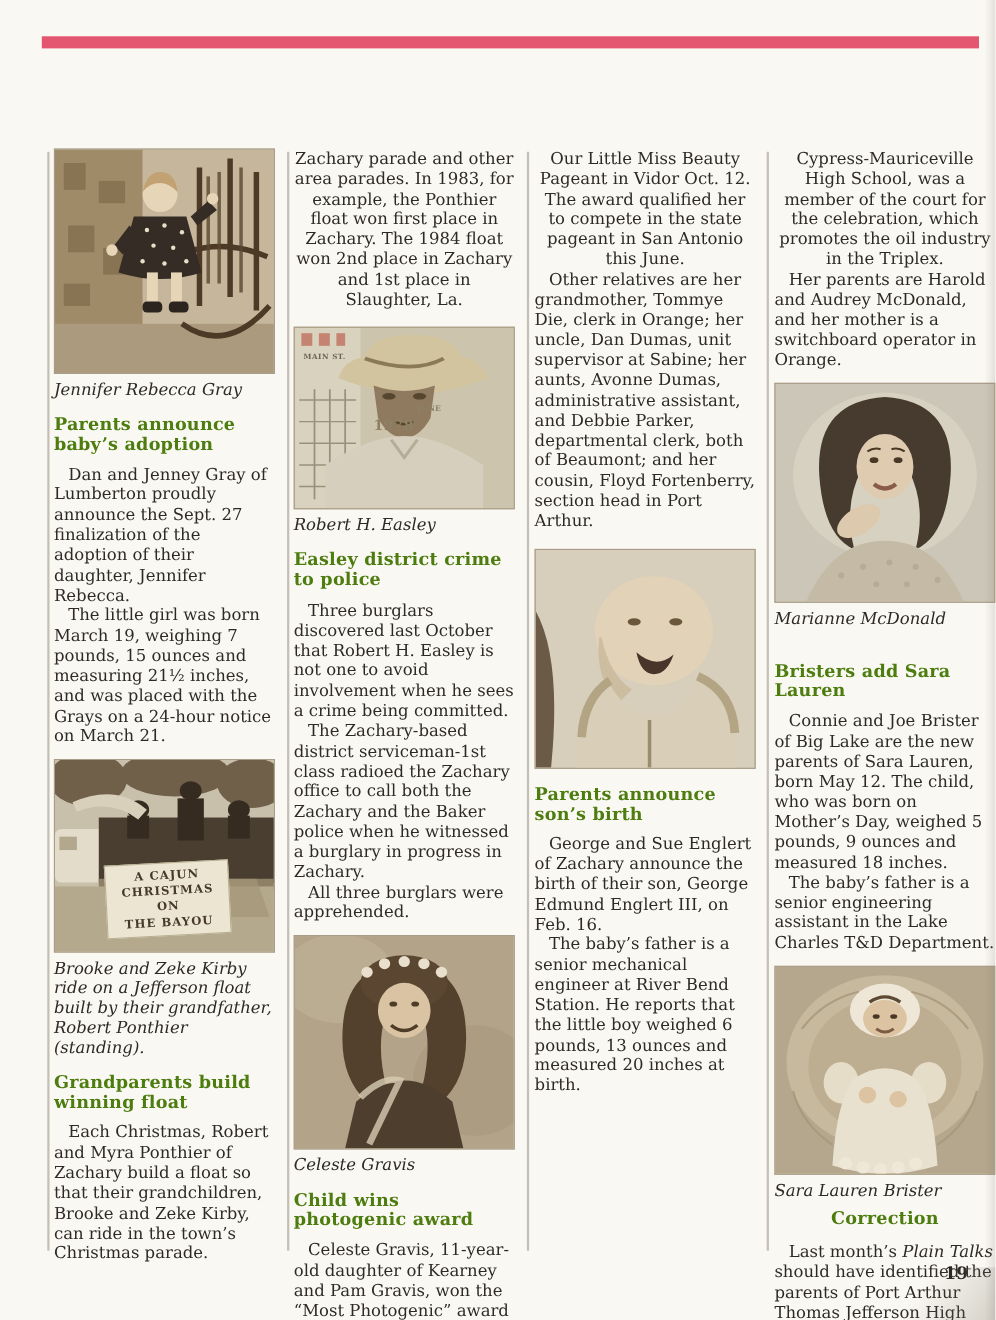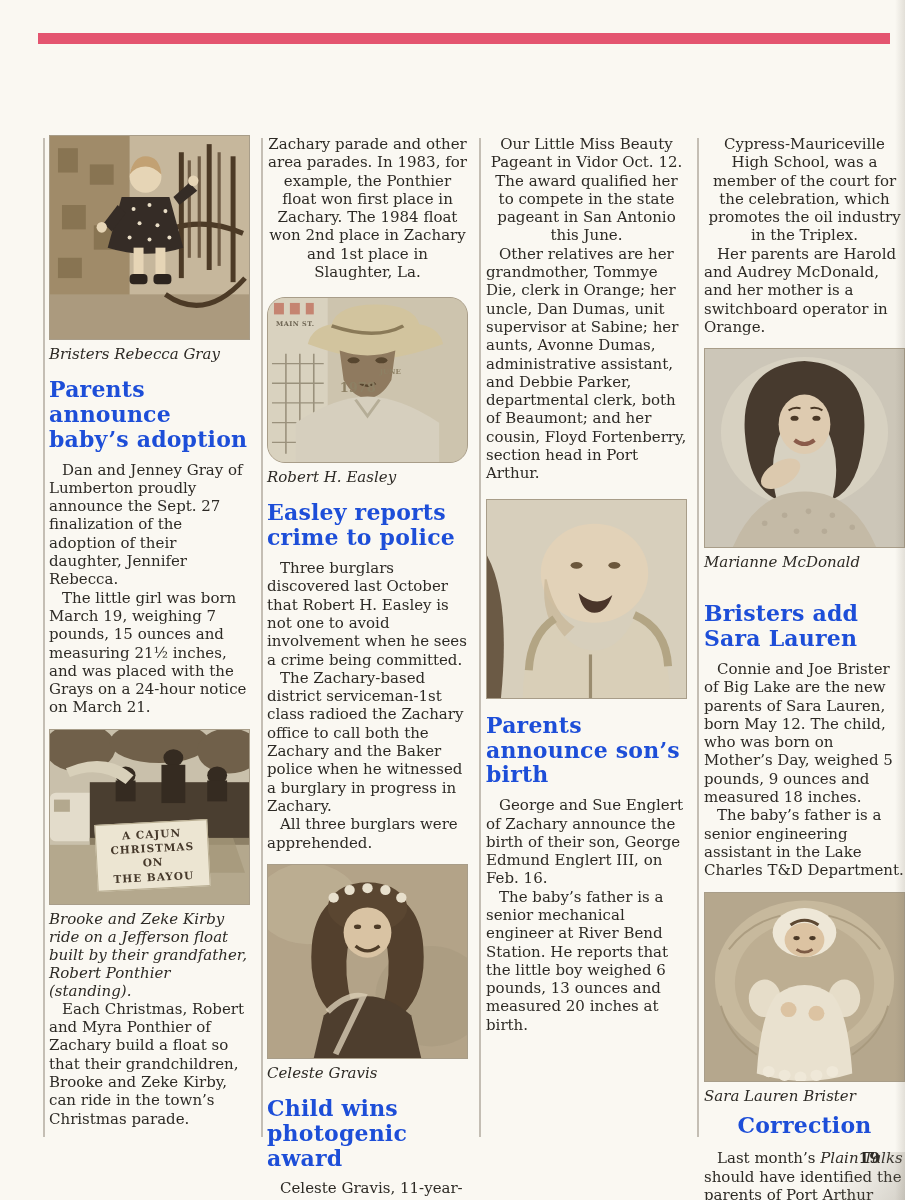--- a/index.html
+++ b/index.html
@@ -7,21 +7,21 @@
     width:905px;height:1200px;position:relative;
     background:#faf8f2;color:#2d2a25;
     font-family:"DejaVu Serif","Liberation Serif",serif;
     overflow:hidden;
   }
   .topbar{position:absolute;left:38px;top:33px;width:852px;height:11px;background:#e45570;}
   .vrule{position:absolute;top:138px;width:1.5px;height:999px;background:rgba(84,68,50,0.32);}
   .col{position:absolute;top:135px;width:201px;}
   .col p{margin:0;font-size:15px;line-height:1.22;text-indent:13px;text-align:left;}
   .col p.noindent{text-indent:0;text-align:center;}
-  h2{font-size:22px;line-height:1.13;margin:14px 0 9px;letter-spacing:.2px;color:#1d4ed8;}
+  h2{font-size:16px;line-height:1.13;margin:14px 0 9px;letter-spacing:.2px;color:#4d7c0f;}
   h2.big-gap{margin-top:30px;}
   h2.small-gap{margin-bottom:12px;text-align:center;}
   .caption{font-style:italic;font-size:15px;line-height:1.2;margin-top:5px;}
   .photo{position:relative;border:1px solid #a89d89;overflow:hidden;box-sizing:border-box;background:#c8bba2;}
   .photo svg{display:block;width:100%;height:100%;}
   .photo .overlay{position:absolute;}
   .mt12{margin-top:12px;} .mt16{margin-top:16px;}
   .float-sign{
     left:23%;top:53%;width:54%;background:#ece5d2;border:1px solid #b9ae92;
     transform:rotate(-3deg);padding:4px 2px;text-align:center;
@@ -87,21 +87,21 @@
       <path d="M34,34 l-7,9 l4,4 l7,-9 z" fill="#352c26"></path>
       <path d="M62,30 l8,-7 l4,4 l-9,7 z" fill="#352c26"></path>
       <circle cx="26" cy="45" r="2.6" fill="#e6d5b6"></circle>
         <circle cx="72" cy="22" r="2.6" fill="#e6d5b6"></circle>
       <rect x="42" y="55" width="5" height="14" fill="#e6d5b6"></rect>
         <rect x="53" y="55" width="5" height="14" fill="#e6d5b6"></rect>
       <rect x="40" y="68" width="9" height="5" rx="2" fill="#2c241e"></rect>
         <rect x="52" y="68" width="9" height="5" rx="2" fill="#2c241e"></rect>
     </svg>
   </div>
-  <div class="caption">Bristers Rebecca Gray</div>
+  <div class="caption">Jennifer Rebecca Gray</div>
 
   <h2>Parents announce baby’s adoption</h2>
   <p>Dan and Jenney Gray of Lumberton proudly announce the Sept. 27 finalization of the adoption of their daughter, Jennifer Rebecca.</p>
   <p>The little girl was born March 19, weighing 7 pounds, 15 ounces and measuring 21½ inches, and was placed with the Grays on a 24-hour notice on March 21.</p>
 
   <div class="photo mt12" style="height:176px;">
     <svg viewBox="0 0 100 100" preserveAspectRatio="none">
       <rect width="100" height="100" fill="#c9c0ab"></rect>
       <g fill="#70604a">
         <ellipse cx="15" cy="10" rx="18" ry="14"></ellipse>
@@ -125,28 +125,29 @@
       <path d="M56,62 l36,0 6,20 -36,0 z" fill="#a39677" opacity="0.7"></path>
     </svg>
     <div class="overlay float-sign">
       <div>A CAJUN</div>
       <div>CHRISTMAS ON</div>
       <div>THE BAYOU</div>
     </div>
   </div>
   <div class="caption">Brooke and Zeke Kirby ride on a Jefferson float built by their grandfather, Robert Ponthier (standing).</div>
 
+  <h2>Grandparents build winning float</h2>
   <p>Each Christmas, Robert and Myra Ponthier of Zachary build a float so that their grandchildren, Brooke and Zeke Kirby, can ride in the town’s Christmas parade.</p>
 
 </div>
 
 <div class="col" style="left:267px;">
   <p class="noindent">Zachary parade and other area parades. In 1983, for example, the Ponthier float won first place in Zachary. The 1984 float won 2nd place in Zachary and 1st place in Slaughter, La.</p>
 
-  <div class="photo mt16" style="height:166px;border-radius:18px;">
+  <div class="photo mt16" style="height:166px;">
     <svg viewBox="0 0 100 100" preserveAspectRatio="none">
       <rect width="100" height="100" fill="#cdc4ae"></rect>
       <rect x="0" y="0" width="30" height="100" fill="#d9d2bf"></rect>
       <g stroke="#9a917c" stroke-width="0.8">
         <path d="M2,40 H28"></path>
           <path d="M2,52 H28"></path>
           <path d="M2,64 H28"></path>
           <path d="M2,76 H28"></path>
           <path d="M2,88 H28"></path>
         <path d="M9,34 V95"></path>
@@ -166,21 +167,21 @@
       <path d="M46,52 q4,3 8,0" stroke="#57462f" stroke-width="1.4" fill="none"></path>
       <path d="M14,76 q20,-16 36,-16 q16,0 36,16 l0,24 -72,0 z" fill="#d6cfbe"></path>
       <path d="M44,62 l6,10 6,-10" stroke="#b5ad97" stroke-width="1.5" fill="none"></path>
     </svg>
     <div class="overlay cal-street">MAIN ST.</div>
     <div class="overlay cal-month">JUNE</div>
     <div class="overlay cal-year">1978</div>
   </div>
   <div class="caption">Robert H. Easley</div>
 
-  <h2>Easley reports crime to police</h2>
+  <h2>Easley district crime to police</h2>
   <p>Three burglars discovered last October that Robert H. Easley is not one to avoid involvement when he sees a crime being committed.</p>
   <p>The Zachary-based district serviceman-1st class radioed the Zachary office to call both the Zachary and the Baker police when he witnessed a burglary in progress in Zachary.</p>
   <p>All three burglars were apprehended.</p>
 
   <div class="photo mt12" style="height:195px;">
     <svg viewBox="0 0 100 100" preserveAspectRatio="none">
       <rect width="100" height="100" fill="#b3a388"></rect>
       <ellipse cx="20" cy="20" rx="26" ry="21" fill="#bfb096" opacity="0.7"></ellipse>
       <ellipse cx="82" cy="68" rx="28" ry="26" fill="#a79a7e" opacity="0.6"></ellipse>
       <path d="M50,12 q26,2 28,30 q2,24 -11,36 l-9,-6 q8,-32 -8,-50 z" fill="#53402d"></path>

